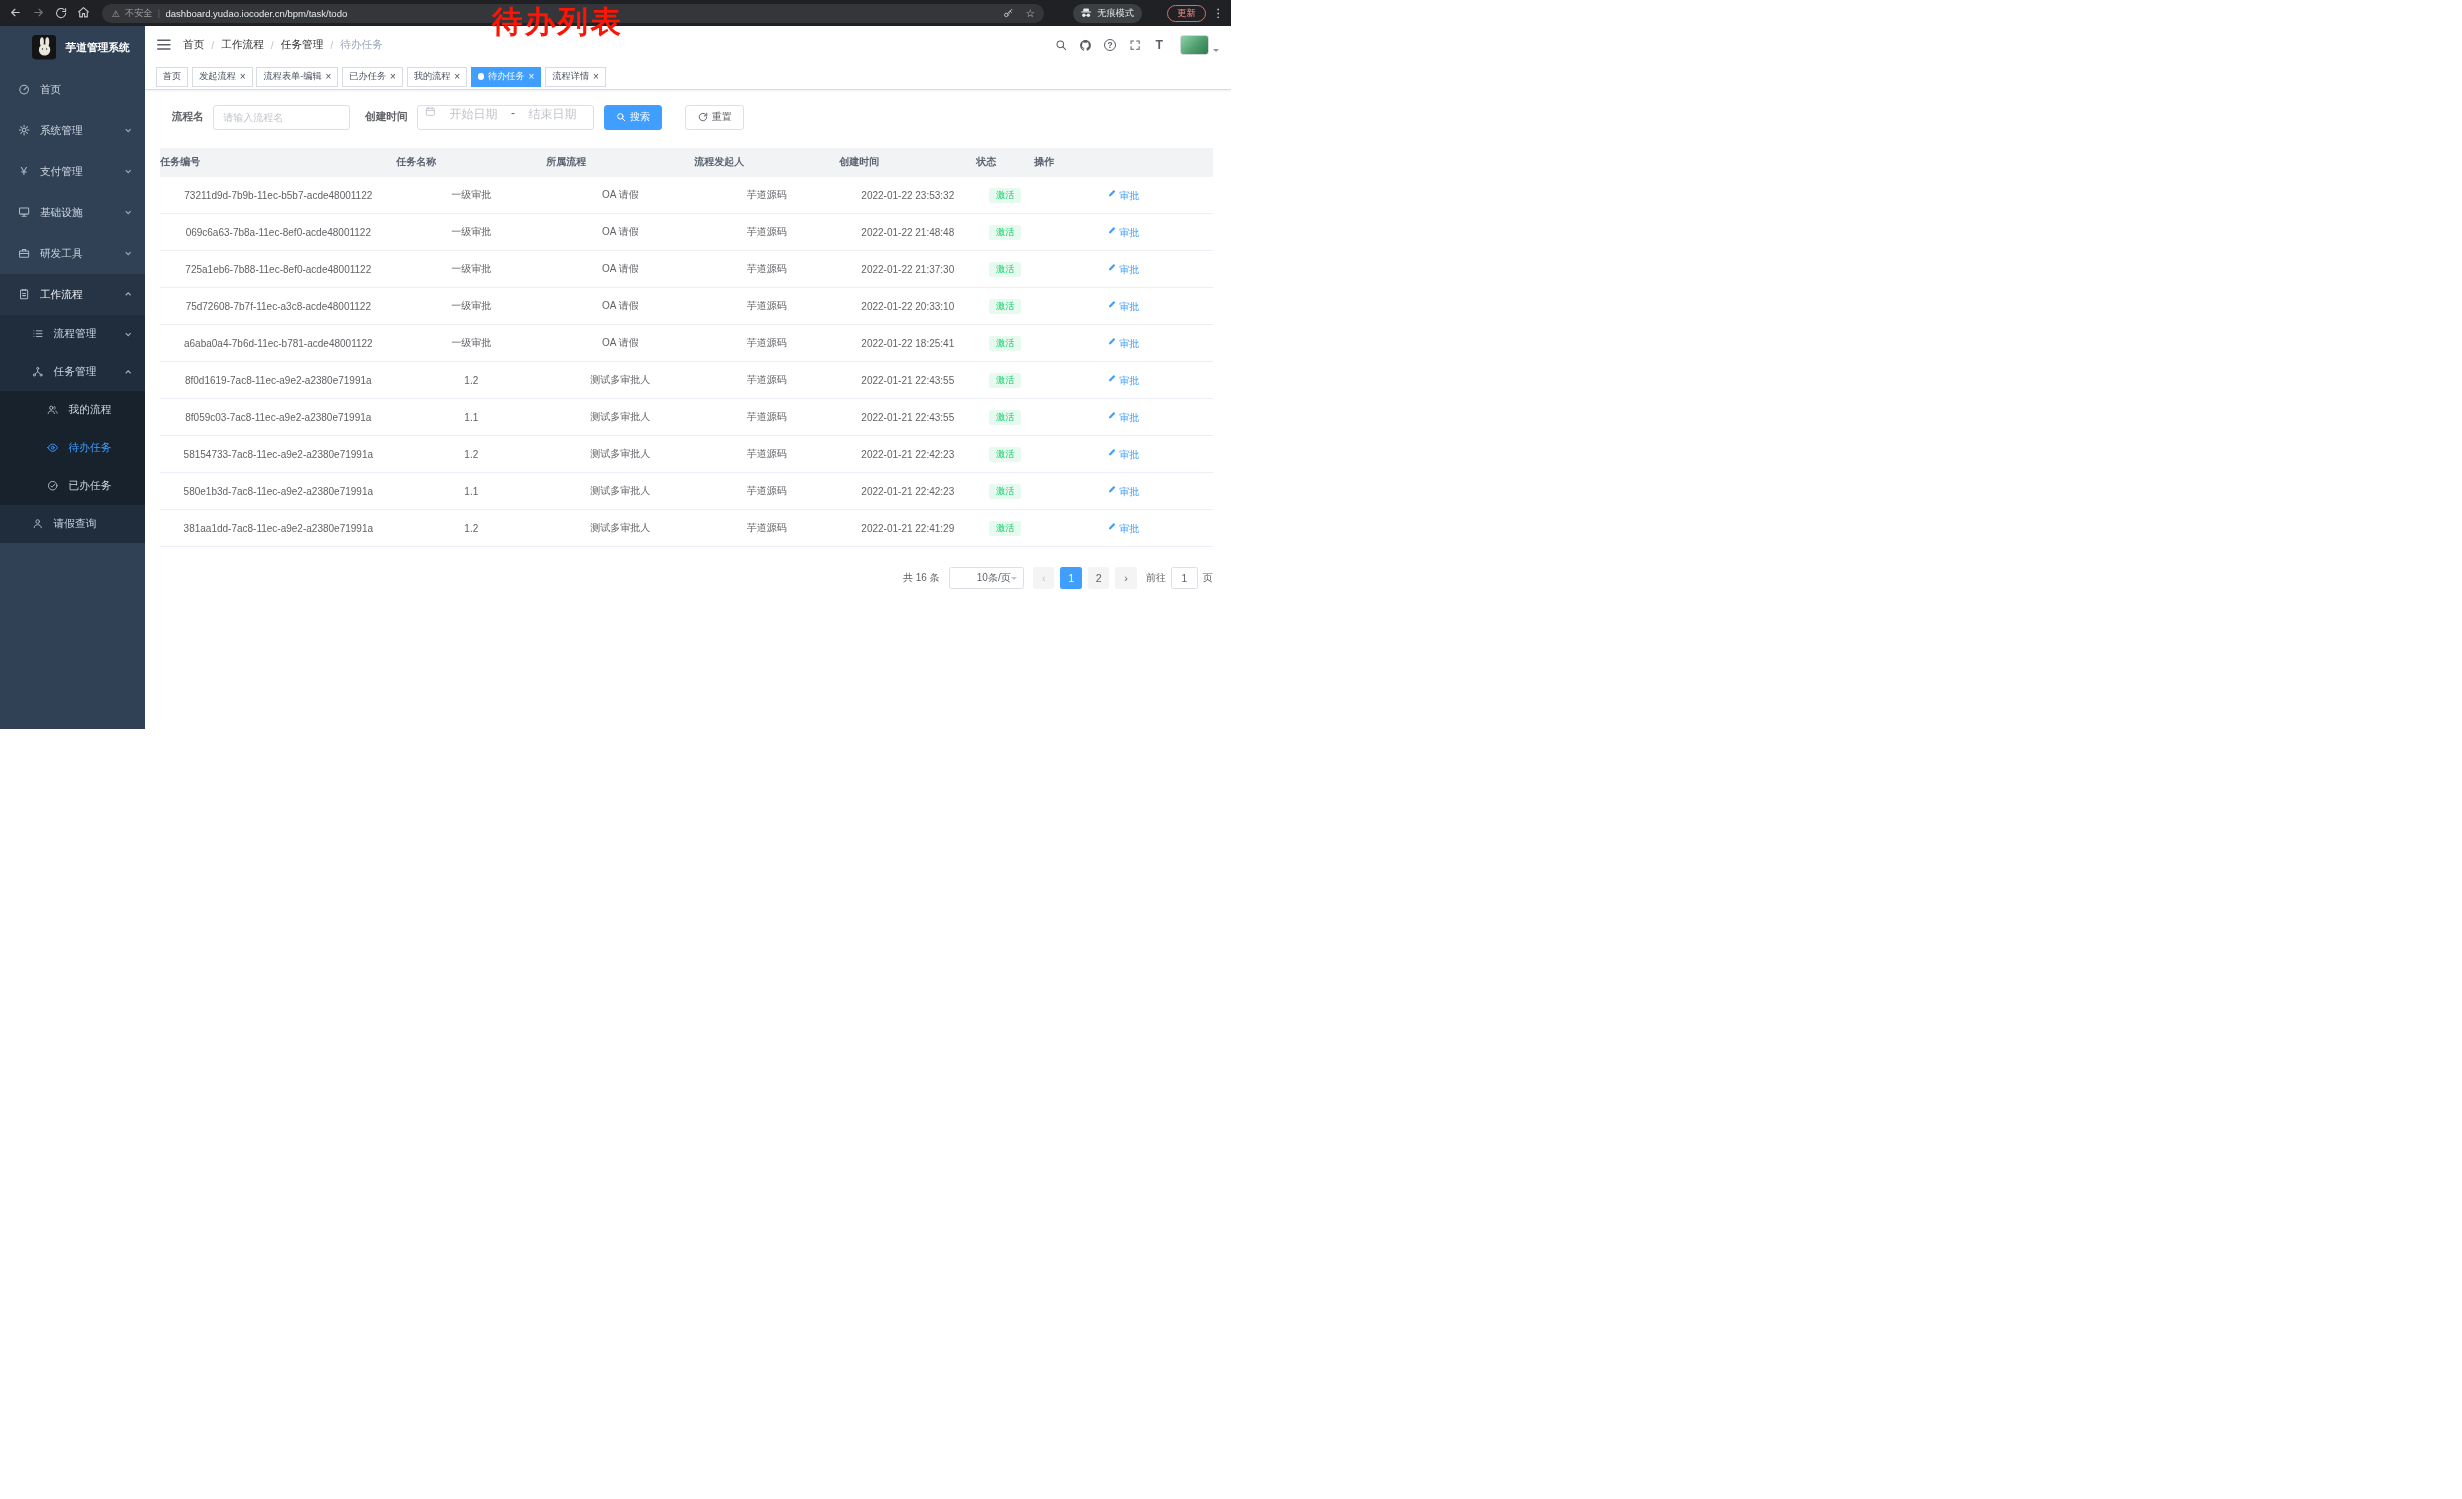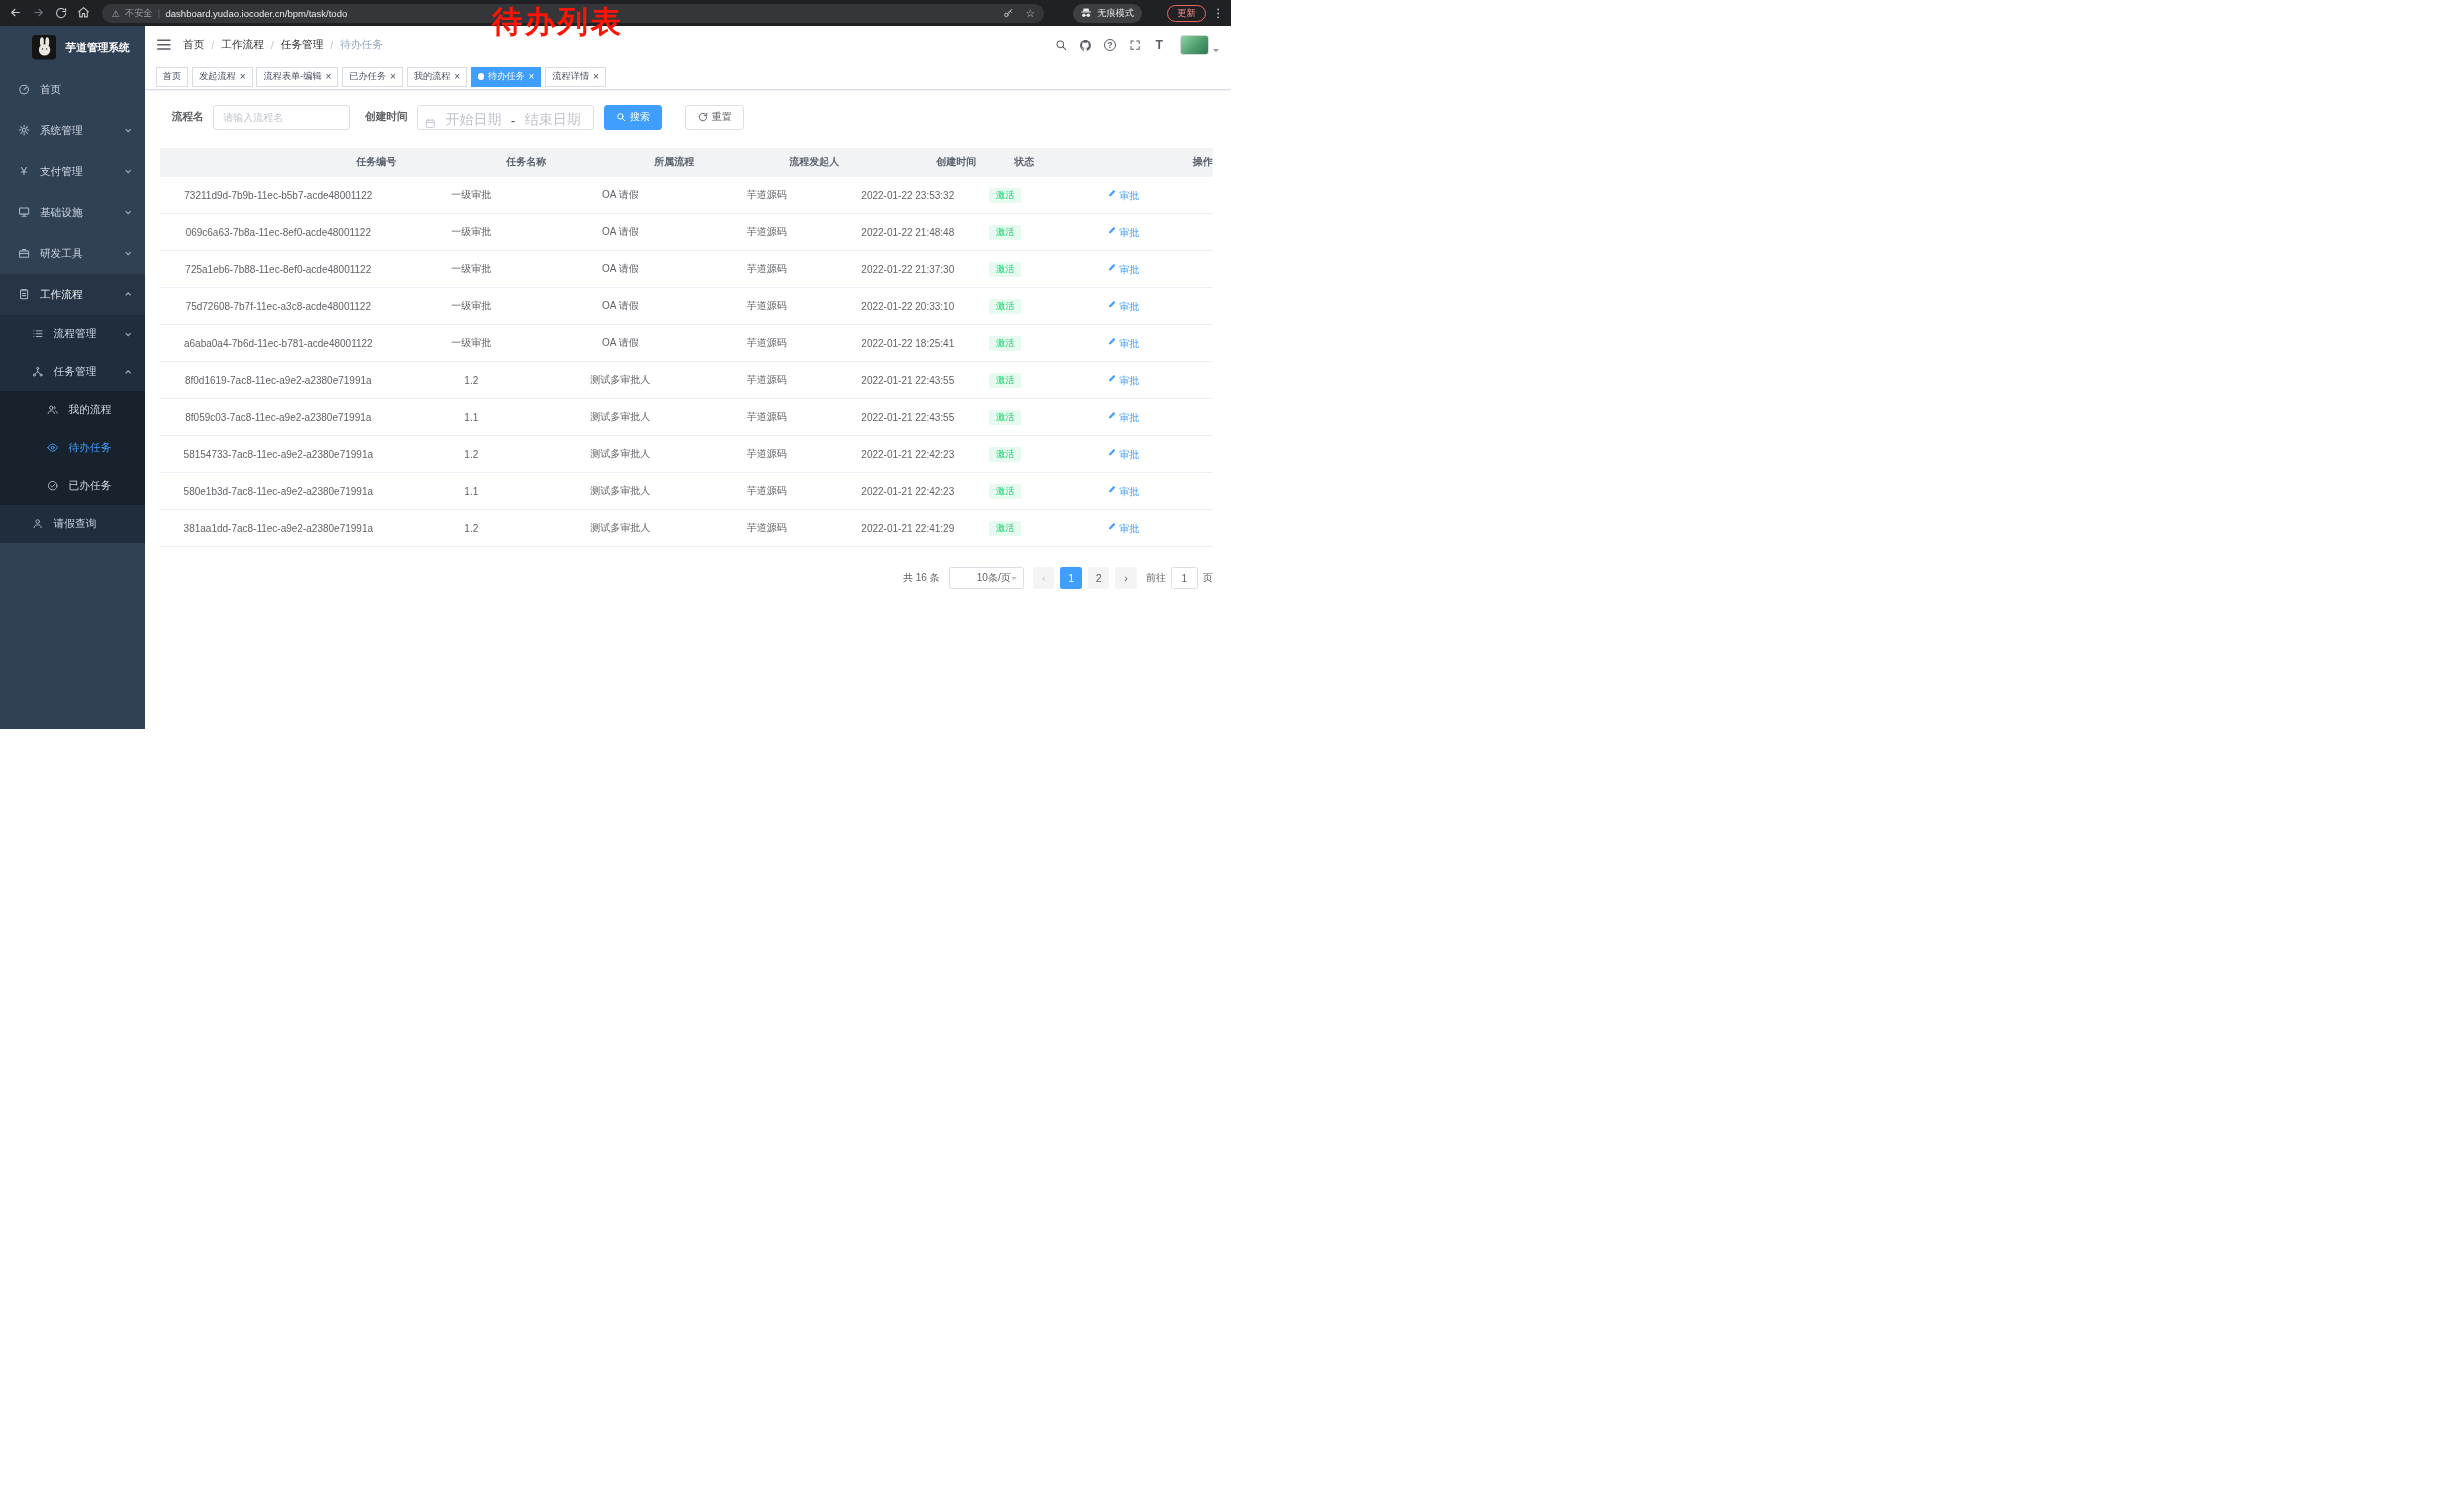--- a/index.html
+++ b/index.html
@@ -56,29 +56,29 @@
 .tag{height:20px;display:inline-flex;align-items:center;gap:3.8px;border:0.8px solid #d8dce5;background:#fff;color:#495060;font-size:9.2px;padding:0 6.1px;cursor:pointer;white-space:nowrap}
 .tag .close{font-size:10px;line-height:1}
 .tag.active{background:#409eff;border-color:#409eff;color:#fff}
 .tag .dot{width:6.1px;height:6.1px;border-radius:50%;background:#fff}
 
 .content{flex:1;padding:15.3px 18.3px 0 15.3px}
 .filter-row{display:flex;align-items:center;margin-bottom:18.3px;padding-left:11.4px}
 .f-label{font-size:10.7px;font-weight:700;color:#606266;margin-right:9.2px;white-space:nowrap}
 .name-input{width:137px;height:24.4px;border:0.8px solid #dcdfe6;border-radius:3.1px;padding:0 9.2px;font-size:10px;color:#606266;outline:none;margin-right:15px}
 .name-input::placeholder{color:#c0c4cc}
-.date-range{width:177px;height:24.4px;border:0.8px solid #dcdfe6;border-radius:3.1px;display:flex;align-items:flex-end;padding:0 7.6px;gap:4.6px;color:#c0c4cc;font-size:14px;margin-right:10px;cursor:pointer}
+.date-range{width:177px;height:24.4px;border:0.8px solid #dcdfe6;border-radius:3.1px;display:flex;align-items:flex-start;padding:0 7.6px;gap:4.6px;color:#c0c4cc;font-size:12px;margin-right:10px;cursor:pointer}
 .date-ph{flex:1;text-align:center}
 .date-range .sep{color:#606266}
 .btn{height:24.4px;border-radius:3.1px;font-size:10px;padding:0 11.4px;display:inline-flex;align-items:center;gap:3.8px;cursor:pointer;border:0.8px solid #dcdfe6;background:#fff;color:#606266;white-space:nowrap}
 .btn.primary{background:#409eff;border-color:#409eff;color:#fff}
 .btn+.btn{margin-left:23px}
 
 table{width:100%;border-collapse:collapse;table-layout:fixed;font-size:10px;color:#606266}
-thead th{background:#f1f3f5;height:29px;font-weight:700;color:#5c6370;text-align:right;white-space:nowrap}
+thead th{background:#f1f3f5;height:29px;font-weight:700;color:#5c6370;text-align:left;white-space:nowrap}
 tbody td{height:37px;text-align:center;border-bottom:0.8px solid #ebeef5;white-space:nowrap;overflow:hidden}
 .status-tag{display:inline-block;background:#e7faf0;color:#13ce66;font-size:9.2px;padding:3.1px 6.9px;border-radius:2.3px;line-height:1}
 .action-link{color:#409eff;display:inline-flex;align-items:flex-start;gap:3.1px;cursor:pointer}
 
 .pagination{display:flex;align-items:center;justify-content:flex-end;gap:9.2px;margin-top:20px;font-size:10px;color:#606266}
 .pg-select{width:75px;height:21.4px;border:0.8px solid #dcdfe6;border-radius:2.3px;display:flex;align-items:center;justify-content:flex-end;padding:0 6.1px;cursor:pointer}
 .pg-caret{width:0;height:0;border:3.1px solid transparent;border-top-color:#c0c4cc;margin-top:3.1px}
 .pg-btns{display:flex;align-items:center;gap:6.1px}
 .pg-btn{min-width:21.4px;height:21.4px;border-radius:2.3px;background:#f4f4f5;display:flex;align-items:center;justify-content:center;cursor:pointer;font-size:10.7px}
 .pg-btn.disabled{color:#c0c4cc;cursor:not-allowed}

